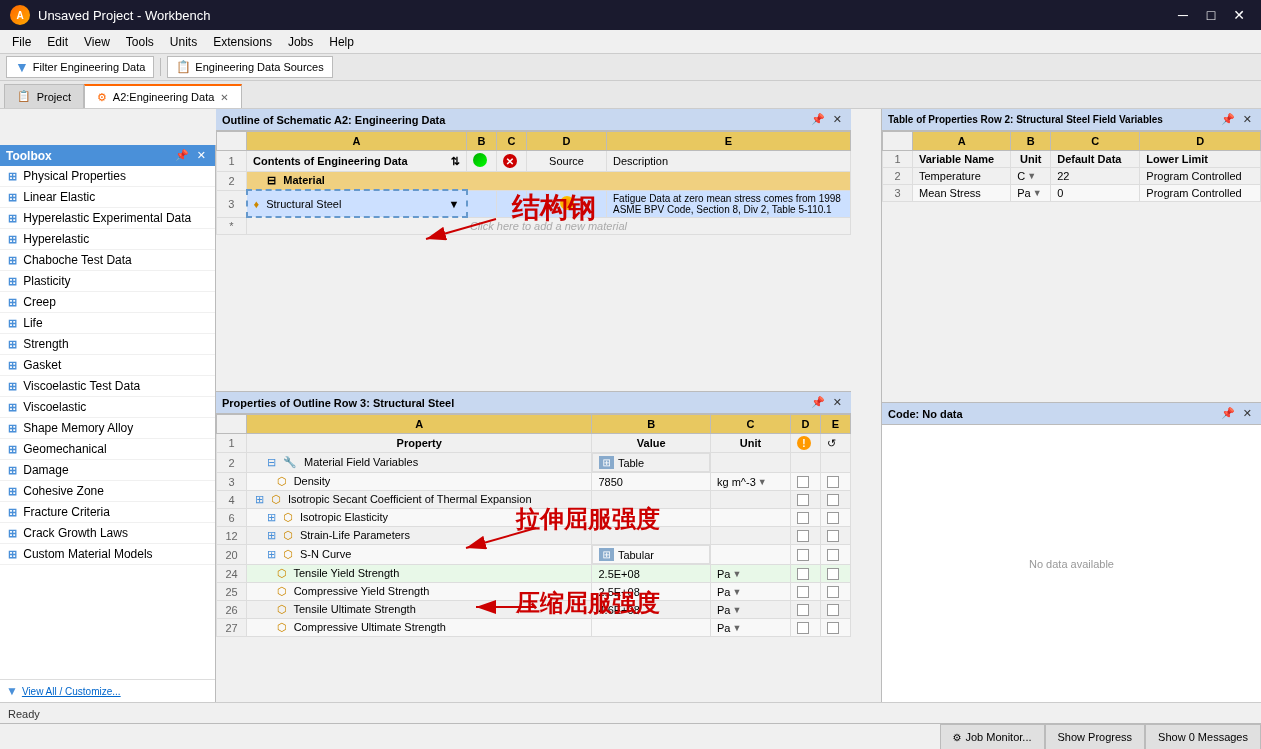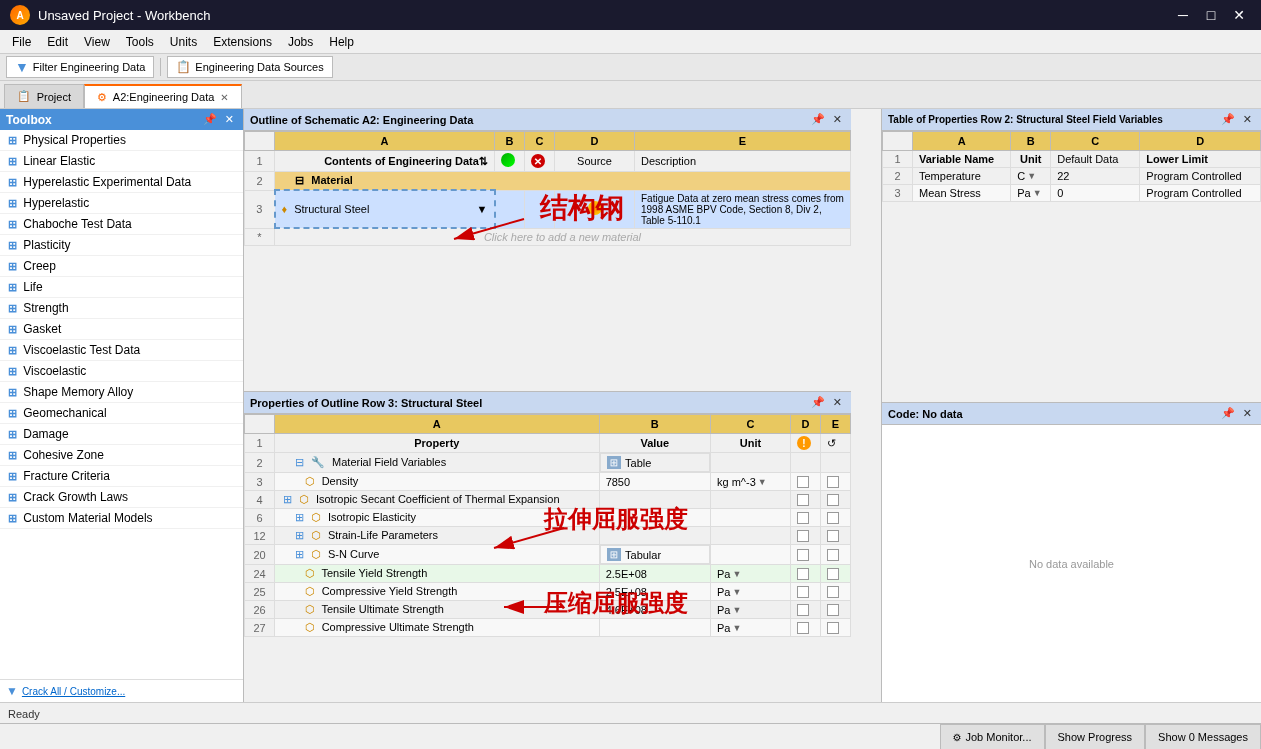--- a/index.html
+++ b/index.html
@@ -24,21 +24,21 @@
     
     
     .main-layout { display: flex; height: calc(749px - 30px - 24px - 32px - 28px - 26px - 22px); }
     
     
     .status-bar { height: 22px; background: #f0f0f0; border-top: 1px solid #ccc; display: flex; align-items: center; padding: 0 8px; gap: 8px; }
     .status-text { font-size: 11px; color: #333; }
     .bottom-btn { height: 26px; padding: 0 12px; background: #e0e0e0; border: 1px solid #bbb; border-bottom: none; cursor: pointer; font-size: 11px; display: flex; align-items: center; gap: 4px; }
     
     
-    .toolbox { width: 244px; background: white; border-right: 1px solid #bbb; display: flex; flex-direction: column; overflow: hidden; }
+    .toolbox { width: 216px; background: white; border-right: 1px solid #bbb; display: flex; flex-direction: column; overflow: hidden; margin-top: 36px; }
     .toolbox-header { background: #4a90d9; color: white; padding: 3px 6px; display: flex; align-items: center; justify-content: space-between; font-size: 12px; font-weight: bold; }
     .toolbox-controls { display: flex; gap: 2px; }
     .toolbox-ctrl-btn { background: transparent; border: none; color: white; cursor: pointer; font-size: 11px; padding: 1px 3px; }
     .toolbox-list { flex: 1; overflow-y: auto; }
     .toolbox-item { padding: 3px 8px; cursor: pointer; display: flex; align-items: center; gap: 6px; border-bottom: 1px solid #f0f0f0; font-size: 12px; }
     .toolbox-item-plus { color: #4a90d9; font-weight: bold; font-size: 11px; }
     .toolbox-footer { padding: 4px 6px; border-top: 1px solid #ddd; display: flex; align-items: center; gap: 4px; }
     .toolbox-filter-link { color: #0066cc; font-size: 10px; cursor: pointer; text-decoration: underline; }
     
     
@@ -210,21 +210,21 @@
         <span class="toolbox-item-plus">⊞</span>
         <span>Crack Growth Laws</span>
       </div>
       <div class="toolbox-item">
         <span class="toolbox-item-plus">⊞</span>
         <span>Custom Material Models</span>
       </div>
     </div>
     <div class="toolbox-footer">
       <span style="color:#4a90d9;">▼</span>
-      <span class="toolbox-filter-link">Crack All / Customize...</span>
+      <span class="toolbox-filter-link">View All / Customize...</span>
     </div>
   </div>
 
   <div class="right-panels">
 
     <div class="top-panels" style="flex:1; overflow:hidden;gap:20px;">
 
       <div style="flex:1; display:flex; flex-direction:column; position:relative;">
 
         <div style="flex:1; display:flex; flex-direction:column; overflow:hidden; border-bottom:1px solid #bbb;">
@@ -241,21 +241,21 @@
                 <tr>
                   <th style="width:30px; background:#f0f0f0;"></th>
                   <th style="background:#e8c860; min-width:220px;">A</th>
                   <th style="background:#e8c860; width:30px;">B</th>
                   <th style="background:#e8c860; width:30px;">C</th>
                   <th style="background:#e8c860; width:80px;">D</th>
                   <th style="background:#e8c860; min-width:200px;">E</th>
                 </tr>
                 <tr>
                   <td class="row-num">1</td>
-                  <td style="background:#f0f0f0; font-weight:bold; text-align:right;">
+                  <td style="background:#f0f0f0; font-weight:bold; text-align:left;">
                     Contents of Engineering Data
                     <span style="float:right; cursor:pointer;">⇅</span>
                   </td>
                   <td style="background:#f0f0f0;">
                     <span class="color-dot"></span>
                   </td>
                   <td style="background:#f0f0f0;">
                     <span class="error-icon">✕</span>
                   </td>
                   <td style="background:#f0f0f0; text-align:center;">Source</td>
@@ -568,21 +568,21 @@
                   <th style="width:24px; background:#f0f0f0;"></th>
                   <th style="background:#e8c860;">A</th>
                   <th style="background:#e8c860; width:40px;">B</th>
                   <th style="background:#e8c860; min-width:80px;">C</th>
                   <th style="background:#e8c860; min-width:80px;">D</th>
                 </tr>
                 <tr>
                   <td class="row-num">1</td>
                   <td style="background:#f0f0f0; font-weight:bold;">Variable Name</td>
                   <td style="background:#f0f0f0; font-weight:bold; text-align:center;">Unit</td>
-                  <td style="background:#f0f0f0; font-weight:normal;">Default Data</td>
+                  <td style="background:#f0f0f0; font-weight:bold;">Default Data</td>
                   <td style="background:#f0f0f0; font-weight:bold;">Lower Limit</td>
                 </tr>
               </thead>
               <tbody>
                 <tr>
                   <td class="row-num">2</td>
                   <td>Temperature</td>
                   <td>
                     <div class="dropdown-cell">
                       <span>C</span>

